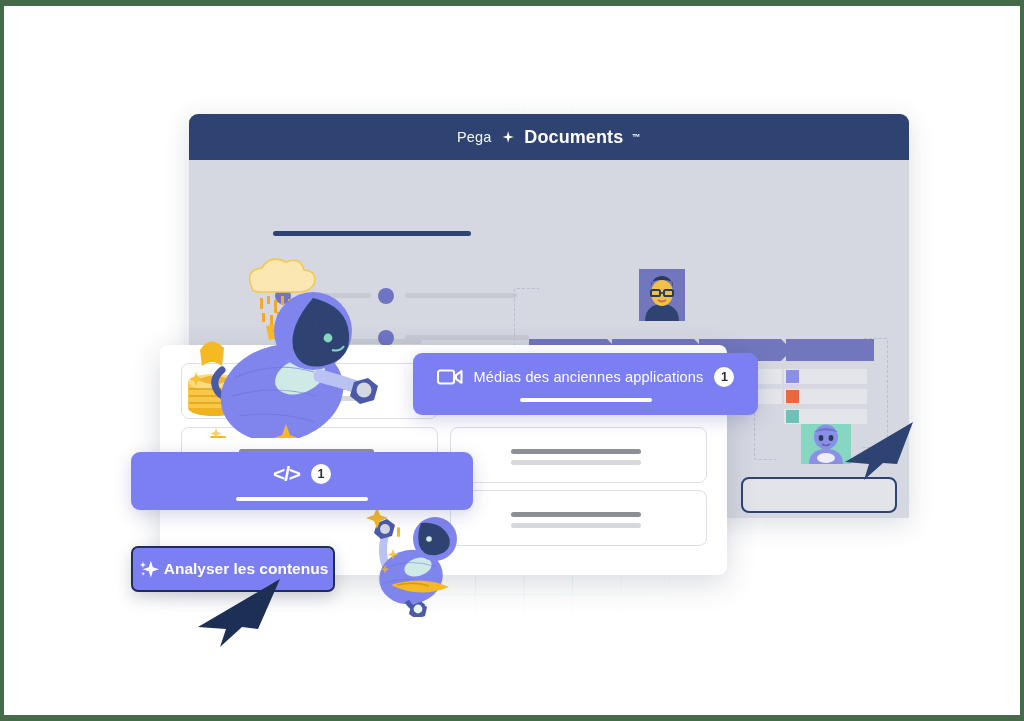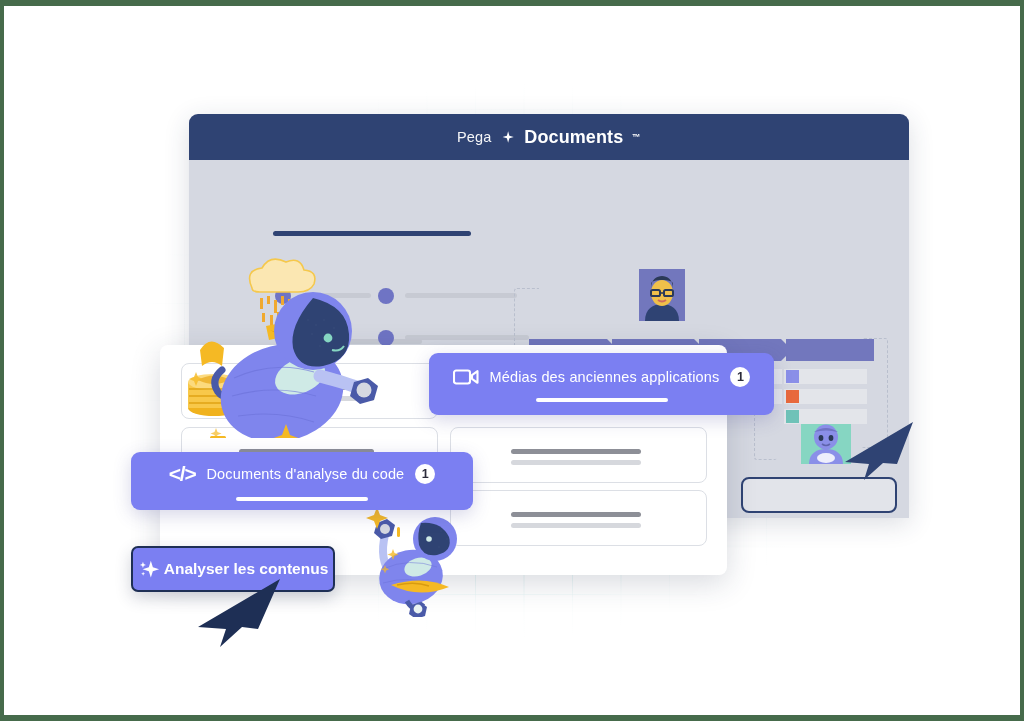--- a/index.html
+++ b/index.html
@@ -477,38 +477,37 @@
       <circle cx="55" cy="112" r="4.4" fill="#e9f2f2"></circle>
       <g fill="#f5b924">
         <path d="M14 10 l3 8 l8 3 l-8 3 l-3 8 l-3 -8 l-8 -3 l8 -3 Z"></path>
         <path d="M30 52 l1.5 4 l4 1.5 l-4 1.5 l-1.5 4 l-1.5 -4 l-4 -1.5 l4 -1.5 Z" opacity=".8"></path>
         <rect x="34" y="30" width="3" height="10" rx="1.5"></rect>
         <path d="M22 68 l1.2 3 l3 1.2 l-3 1.2 l-1.2 3 l-1.2 -3 l-3 -1.2 l3 -1.2 Z" opacity=".7"></path>
       </g>
     </svg>
   </div>
 
-  <div class="chip" style="left:413px; top:353px; width:345px; height:62px; z-index:9;margin-left:16px;">
+  <div class="chip" style="left:413px; top:353px; width:345px; height:62px; z-index:9;">
     <div class="chip-inner">
       <span class="chip-icon">
         <svg viewBox="0 0 26 20" width="26" height="20">
           <rect x="1" y="3.5" width="16" height="13" rx="2.2" fill="none" stroke="#ffffff" stroke-width="2.1"></rect>
           <path d="M19 8.2 L24.5 4.2 L24.5 15.8 L19 11.8 Z" fill="none" stroke="#ffffff" stroke-width="2.1" stroke-linejoin="round"></path>
         </svg>
       </span>
       <span class="chip-label">Médias des anciennes applications</span>
       <span class="chip-badge">1</span>
     </div>
     <div class="chip-underline"></div>
   </div>
 
   <div class="chip" style="left:131px; top:452px; width:342px; height:58px; z-index:10;">
     <div class="chip-inner">
       <span class="chip-code">&lt;/&gt;</span>
-      <span class="chip-label">Documents d'analyse du code</span>
       <span class="chip-badge">1</span>
     </div>
     <div class="chip-underline"></div>
   </div>
 
   <div class="cta-button" style="z-index:11;">
     <span style="width:22px;height:22px;display:inline-block;">
       <svg viewBox="0 0 24 24" width="22" height="22">
         <path d="M14 3 L16.2 10 L23 12.2 L16.2 14.4 L14 21.4 L11.8 14.4 L5 12.2 L11.8 10 Z" fill="#ffffff"></path>
         <path d="M5.4 4.2 L6.3 6.6 L8.7 7.5 L6.3 8.4 L5.4 10.8 L4.5 8.4 L2.1 7.5 L4.5 6.6 Z" fill="#ffffff"></path>

